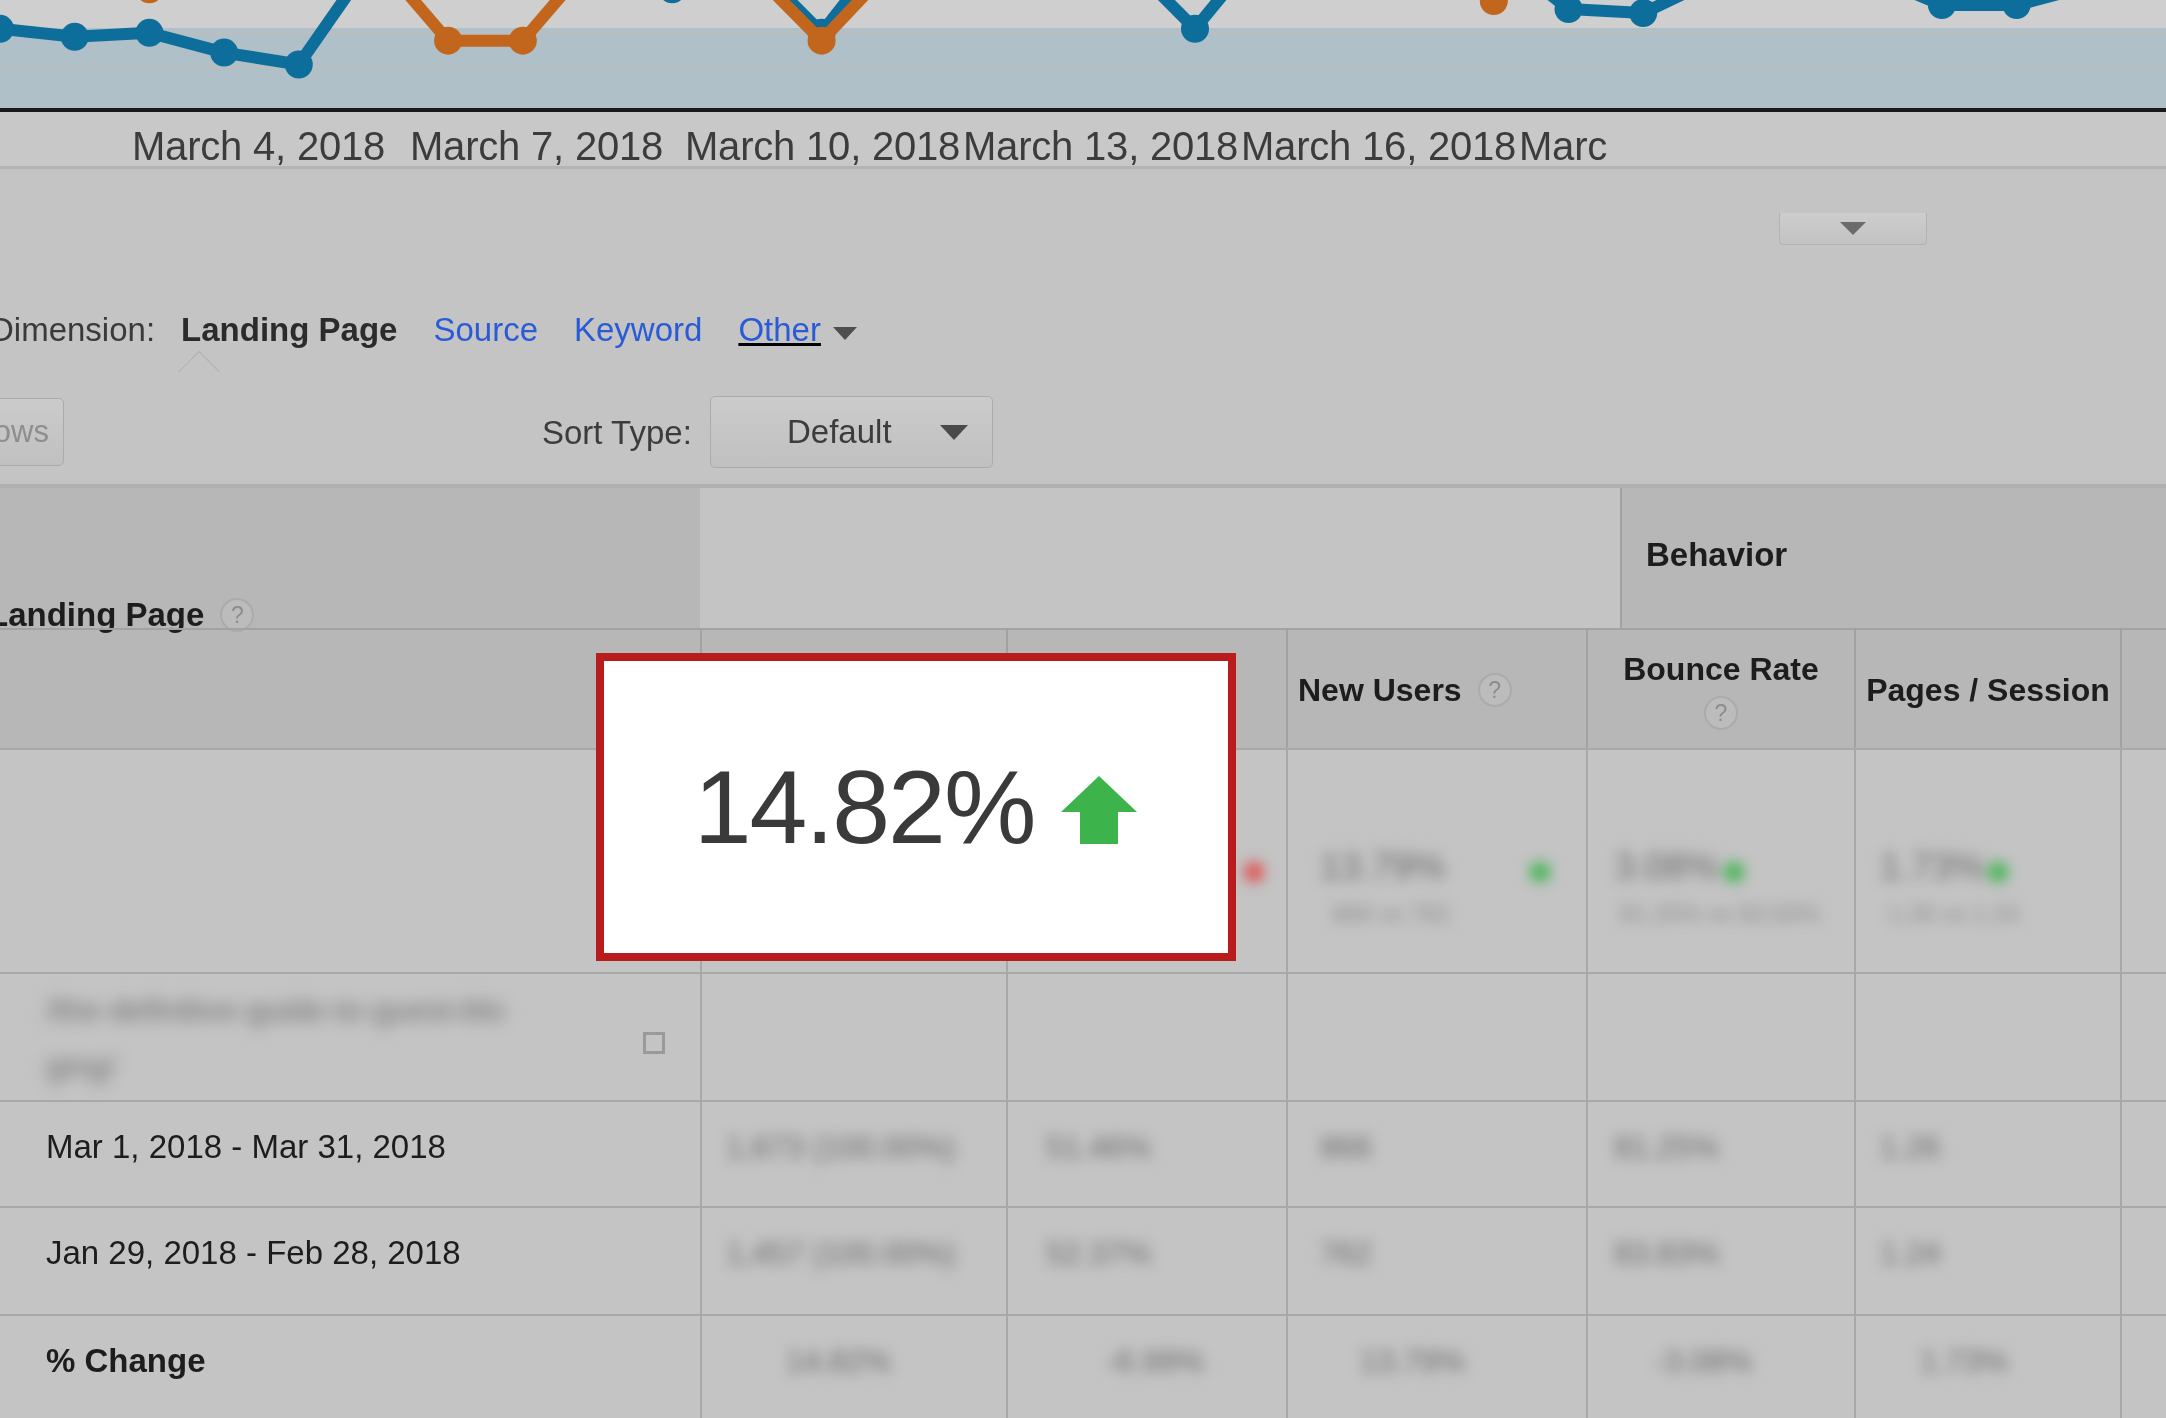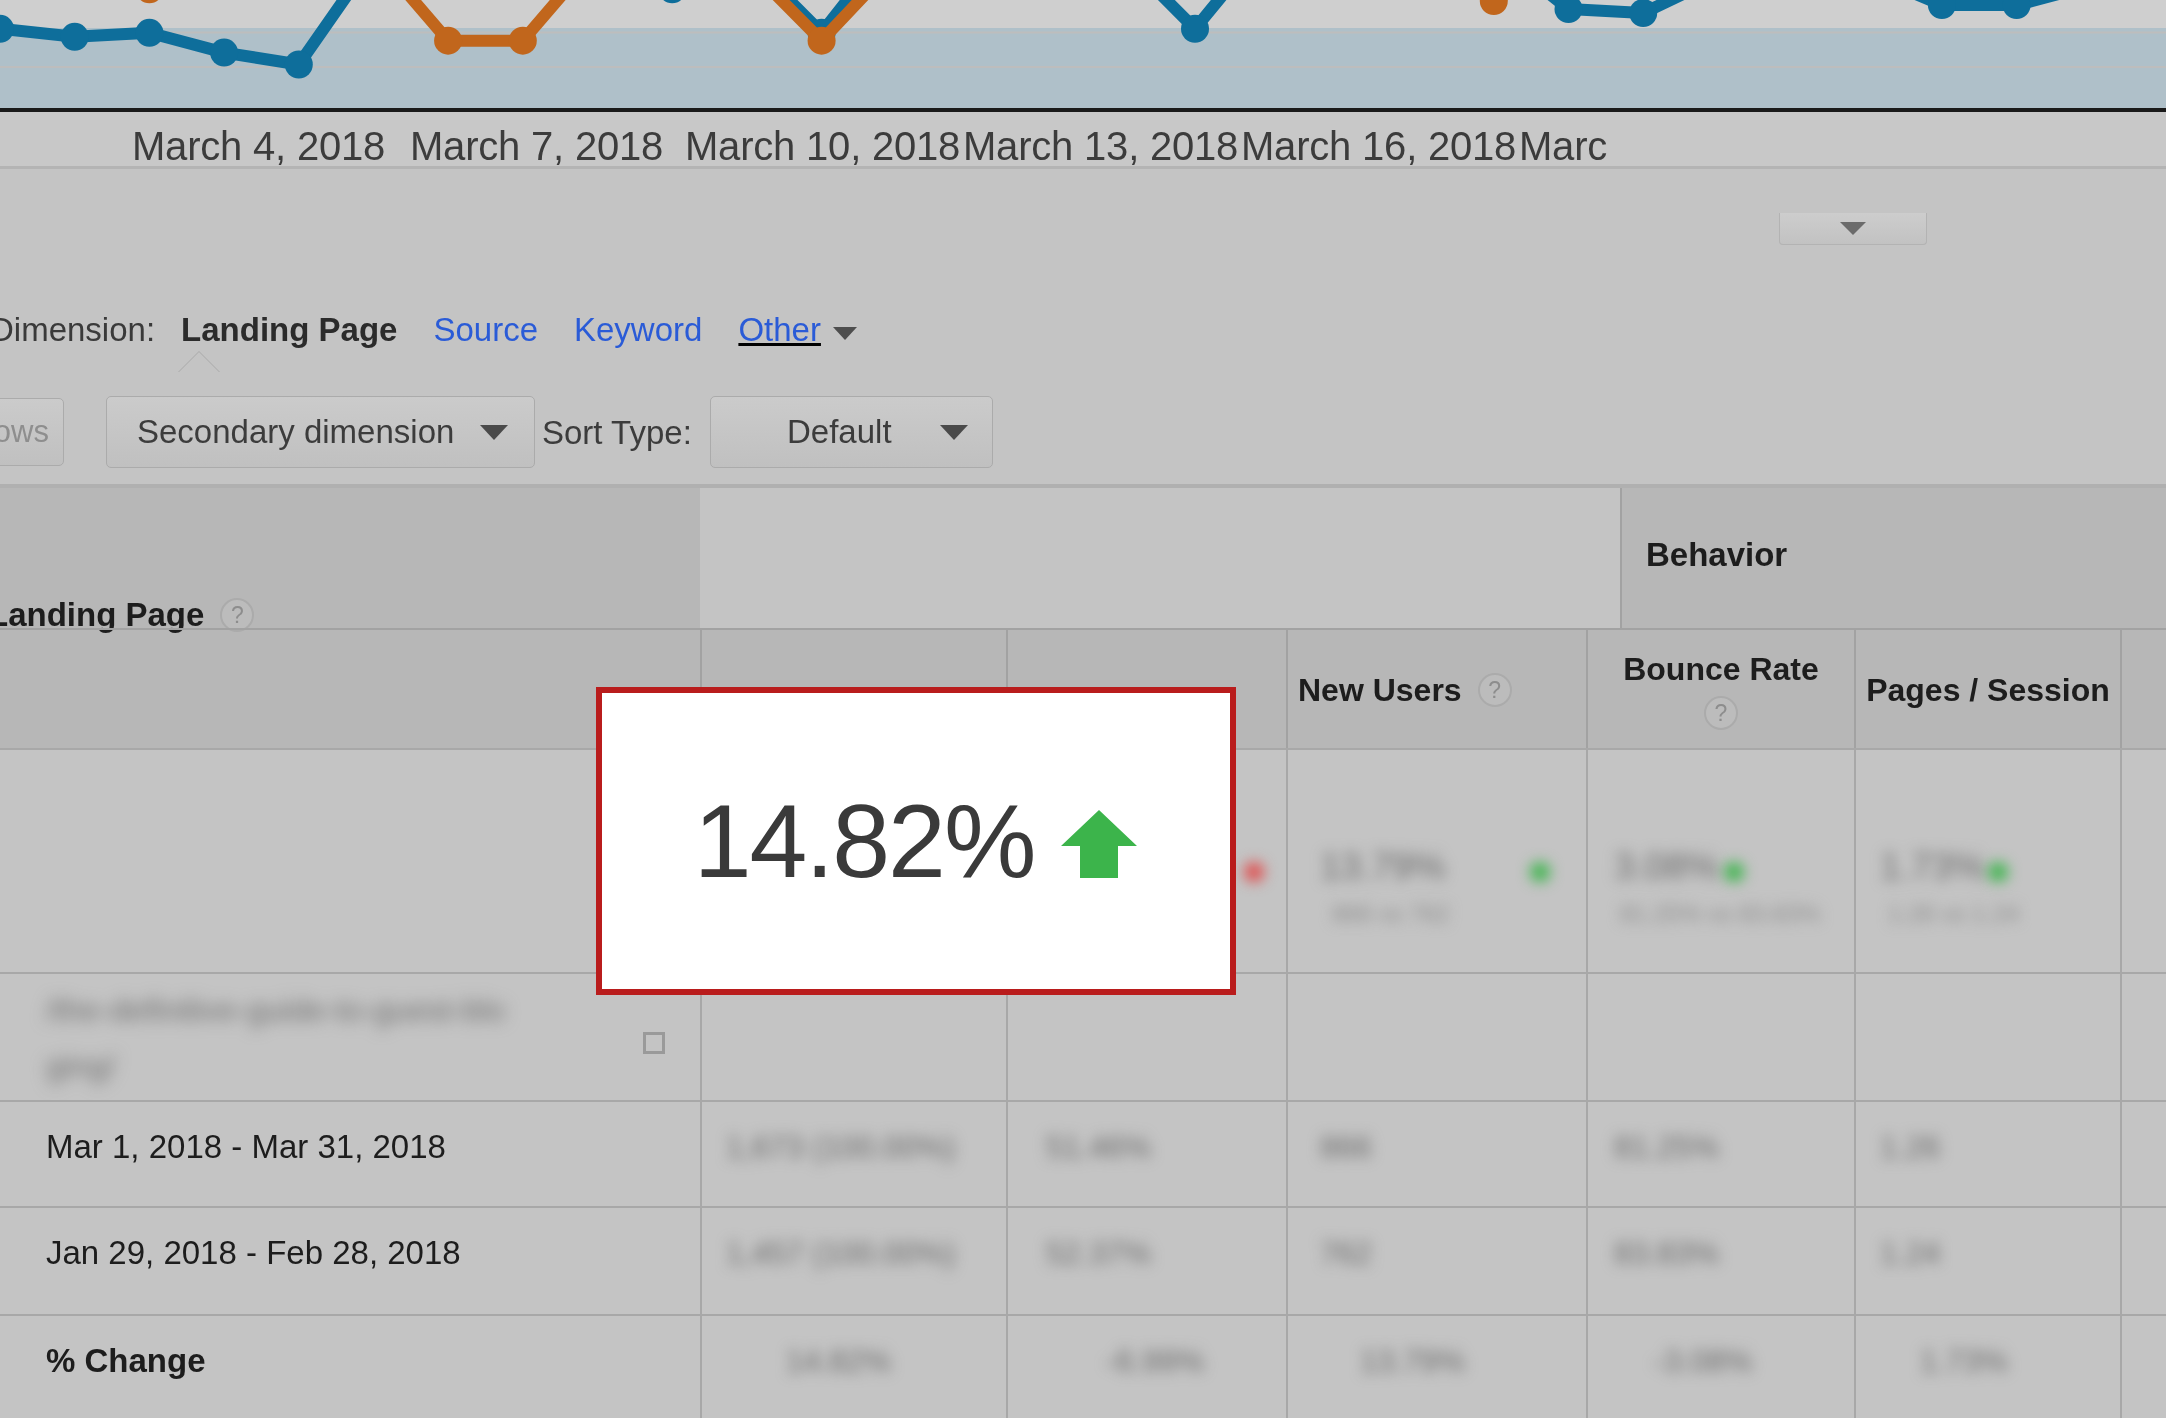--- a/index.html
+++ b/index.html
@@ -177,25 +177,24 @@
   }
   .ext-icon {
     position: absolute; left: 643px; top: 1032px;
     width: 22px; height: 22px; border: 3px solid #9a9a9a;
   }
 
   
   .callout {
     position: absolute; left: 596px; top: 653px;
     width: 640px; height: 308px;
-    background: #ffffff; border: 6px solid #b91c1c;
+    background: #ffffff; border: 8px solid #b91c1c;
     display: flex; flex-direction: column;
     align-items: center; justify-content: center;
     z-index: 40;
-    margin-top: 34px;
   }
   .callout-main {
     display: flex; align-items: center; justify-content: center;
   }
   .callout-pct {
     font-size: 104px; color: #3a3a3a; letter-spacing: -2px; line-height: 1;
   }
   .up-arrow { margin-left: 26px; margin-top: 6px; }
   .callout-sub {
     margin-top: 22px;
@@ -304,24 +303,20 @@
       <span class="dim-other">Other</span>
       <span class="dim-other-caret"></span>
     </span>
   </div>
   <div class="dim-notch"></div>
 
   <div class="btn-box rows-btn">
     <span>Rows</span>
   </div>
 
-  <div class="btn-box secdim-btn">
-    <span>Secondary dimension</span>
-    <span class="caret-dn"></span>
-  </div>
 
   <span class="sorttype-label">Sort Type:</span>
 
   <div class="btn-box sorttype-btn">
     <span>Default</span>
     <span class="caret-dn"></span>
   </div>
 
   <div class="tbl-top-rule"></div>
 

